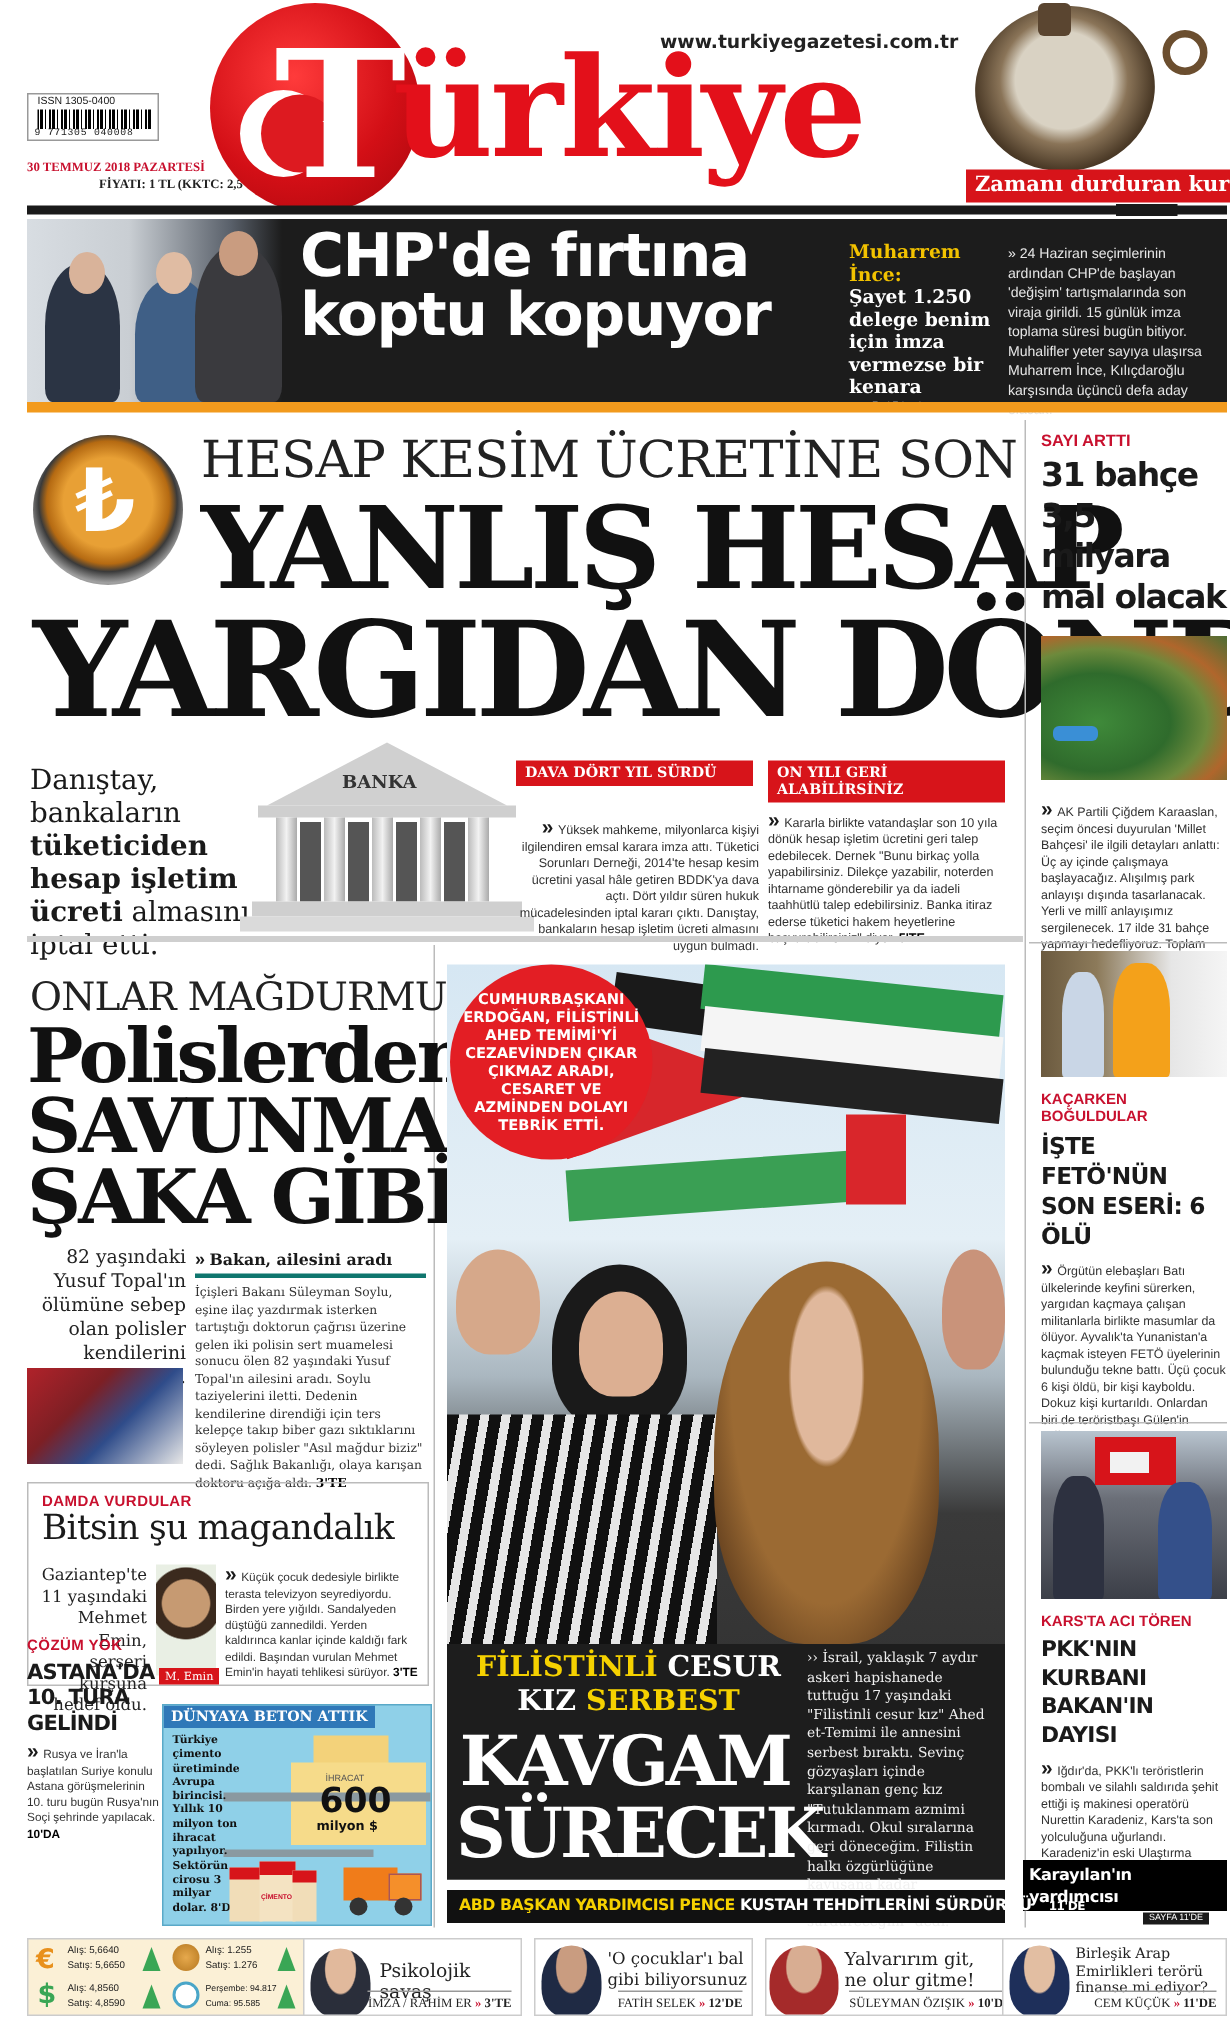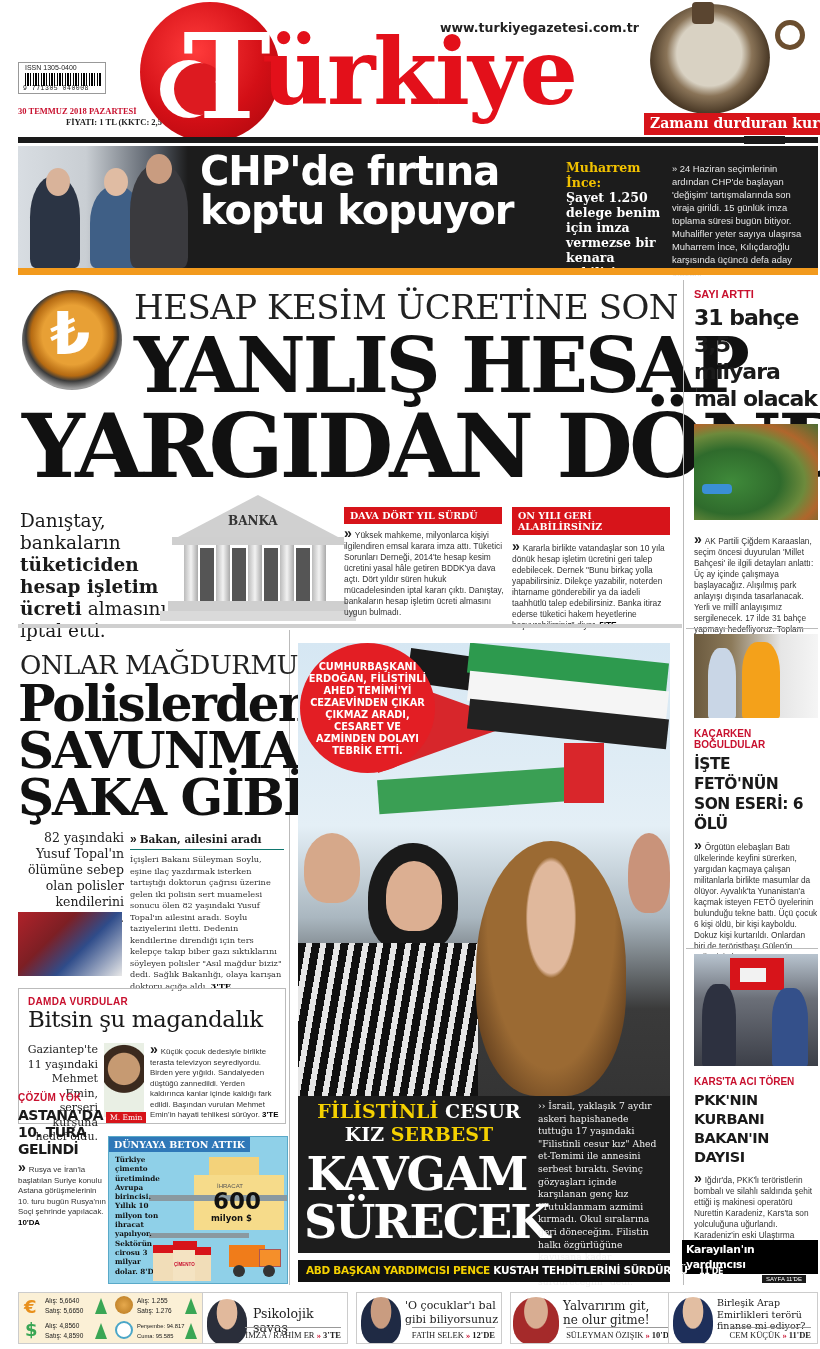--- a/index.html
+++ b/index.html
@@ -163,21 +163,21 @@
 <div class="bank-col" style="left:248px"></div>
 <div class="bank-gap" style="left:264px"></div>
 <div class="bank-col" style="left:280px"></div>
 <div class="bank-gap" style="left:296px"></div>
 <div class="bank-col" style="left:312px"></div>
 <div class="abs bank-foot"></div>
 <div class="abs bank-foot2"></div>
 
 <div class="abs sub-col" style="left:344px;top:507px;">
   <div class="subhead-red">DAVA DÖRT YIL SÜRDÜ</div>
-  <div class="body-sm" style="margin-top:4px;font-size:8.4px;line-height:11px;">
+  <div class="body-sm" style="margin-top:22px;font-size:8.4px;line-height:11px;text-align:right;">
     <span class="quote">»</span><span>Yüksek mahkeme, milyonlarca kişiyi ilgilendiren emsal karara imza attı. Tüketici Sorunları Derneği, 2014'te hesap kesim ücretini yasal hâle getiren BDDK'ya dava açtı. Dört yıldır süren hukuk mücadelesinden iptal kararı çıktı. Danıştay, bankaların hesap işletim ücreti almasını uygun bulmadı.</span>
   </div>
 </div>
 <div class="abs sub-col" style="left:512px;top:507px;">
   <div class="subhead-red">ON YILI GERİ ALABİLİRSİNİZ</div>
   <div class="body-sm" style="margin-top:6px;font-size:8.4px;line-height:11px;">
     <span class="quote">»</span><span>Kararla birlikte vatandaşlar son 10 yıla dönük hesap işletim ücretini geri talep edebilecek. Dernek "Bunu birkaç yolla yapabilirsiniz. Dilekçe yazabilir, noterden ihtarname gönderebilir ya da iadeli taahhütlü talep edebilirsiniz. Banka itiraz ederse tüketici hakem heyetlerine başvurabilirsiniz" diyor.</span>
     <span class="ref">5'TE</span>
   </div>
 </div>
@@ -245,21 +245,21 @@
 
 <div class="abs onlar">ONLAR MAĞDURMUŞ!</div>
 <div class="abs polis">
   <div style="font-size:50px;">Polislerden</div>
   <div style="font-size:50px;">SAVUNMA</div>
   <div style="font-size:50px;">ŞAKA GİBİ</div>
 </div>
 <div class="abs" style="left:20px;top:830px;width:104px;text-align:right;font-family:'DejaVu Serif',serif;font-size:12.5px;line-height:16px;color:#222;">82 yaşındaki Yusuf Topal'ın ölümüne sebep olan polisler kendilerini savundu.</div>
 <div class="abs" style="left:18px;top:912px;width:104px;height:64px;background:linear-gradient(135deg,#b0222a 0%,#7d1f24 35%,#2f4c8a 60%,#e8e8e8 100%);"></div>
 <div class="abs" style="left:130px;top:832px;width:154px;">
-  <div style="font-family:'DejaVu Serif',serif;font-weight:bold;font-size:10.5px;border-bottom:1px solid #0f766e;padding-bottom:3px;">
+  <div style="font-family:'DejaVu Serif',serif;font-weight:bold;font-size:10.5px;border-bottom:3px solid #0f766e;padding-bottom:3px;">
     <span class="quote" style="font-size:12px;">»</span><span>Bakan, ailesini aradı</span>
   </div>
   <div class="body-sm" style="margin-top:4px;font-family:'DejaVu Serif',serif;font-size:8.2px;line-height:11.5px;">
     <span>İçişleri Bakanı Süleyman Soylu, eşine ilaç yazdırmak isterken tartıştığı doktorun çağrısı üzerine gelen iki polisin sert muamelesi sonucu ölen 82 yaşındaki Yusuf Topal'ın ailesini aradı. Soylu taziyelerini iletti. Dedenin kendilerine direndiği için ters kelepçe takıp biber gazı sıktıklarını söyleyen polisler "Asıl mağdur biziz" dedi. Sağlık Bakanlığı, olaya karışan doktoru açığa aldı.</span>
     <span class="ref">3'TE</span>
   </div>
 </div>
 
 <div class="abs" style="left:18px;top:988px;width:268px;height:136px;border:1px solid #bbb;"></div>
 <div class="abs kicker" style="left:28px;top:996px;font-size:10px;">DAMDA VURDULAR</div>

